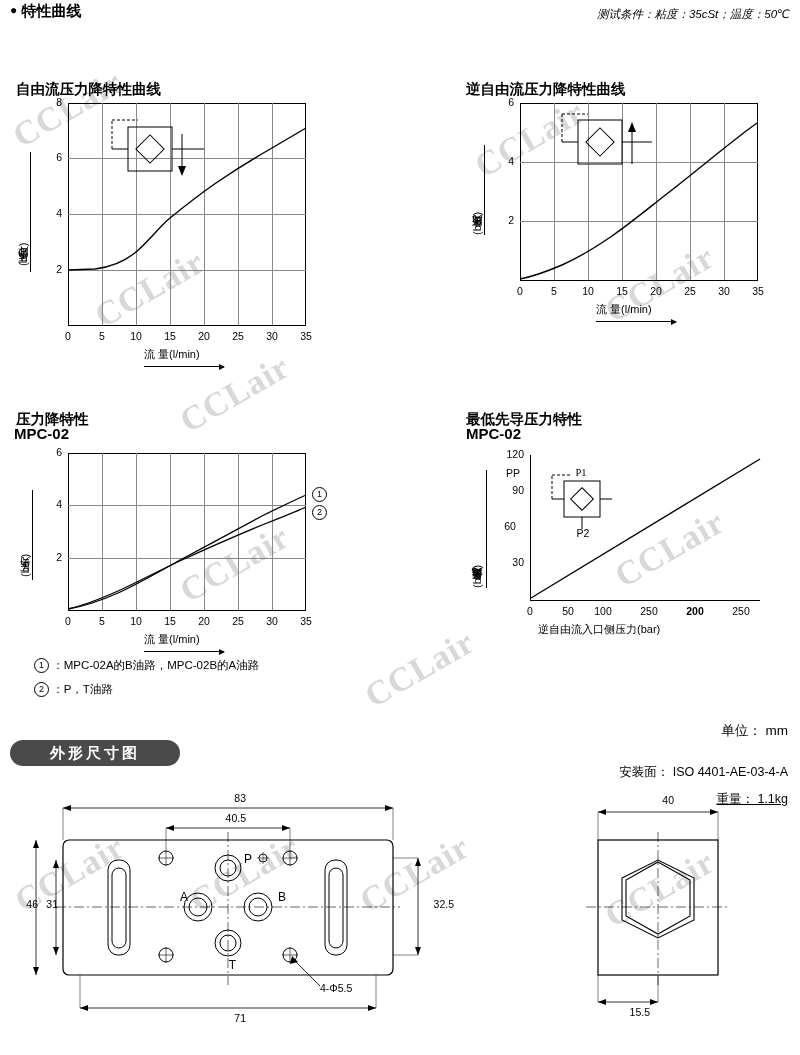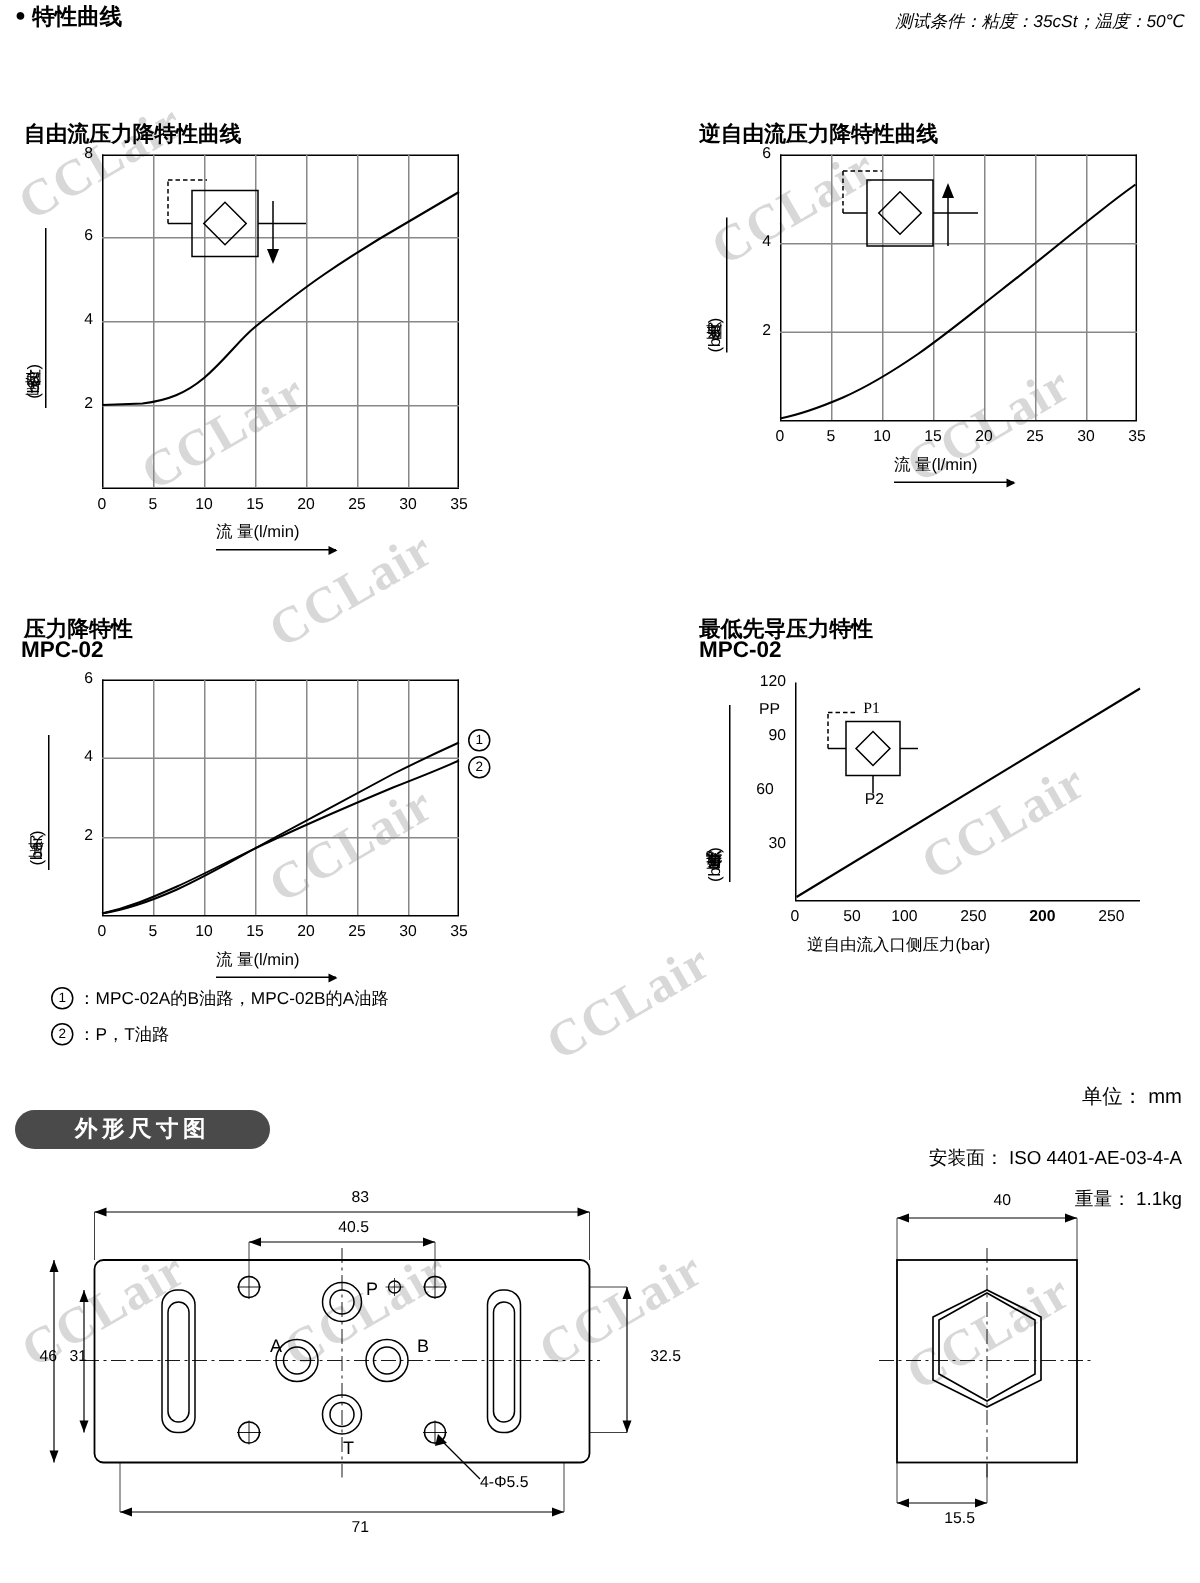--- a/index.html
+++ b/index.html
@@ -61,21 +61,21 @@
   
   #sec2-banner{
     position:absolute;left:10px;top:740px;width:170px;height:26px;
     background:#4a4a4a;border-radius:13px 13px 13px 13px;
     color:#fff;font-size:15px;font-weight:bold;
     line-height:26px;text-align:center;letter-spacing:3px;
     z-index:2;
   }
   #unit-txt{position:absolute;right:12px;top:722px;font-size:13.5px;}
   #mount-txt{position:absolute;right:12px;top:764px;font-size:12.5px;}
-  #weight-txt{position:absolute;right:12px;top:791px;font-size:12.5px;}
+  #weight-txt{position:absolute;right:12px;top:791px;font-size:12.5px;text-decoration:underline;}
 
   .dim-txt{position:absolute;font-size:10.5px;text-align:right;white-space:nowrap;}
 </style>
 </head>
 <body>
 
 <div class="wm" style="left:8px;top:90px;">CCLair</div>
 <div class="wm" style="left:90px;top:270px;">CCLair</div>
 <div class="wm" style="left:175px;top:375px;">CCLair</div>
 <div class="wm" style="left:470px;top:120px;">CCLair</div>

